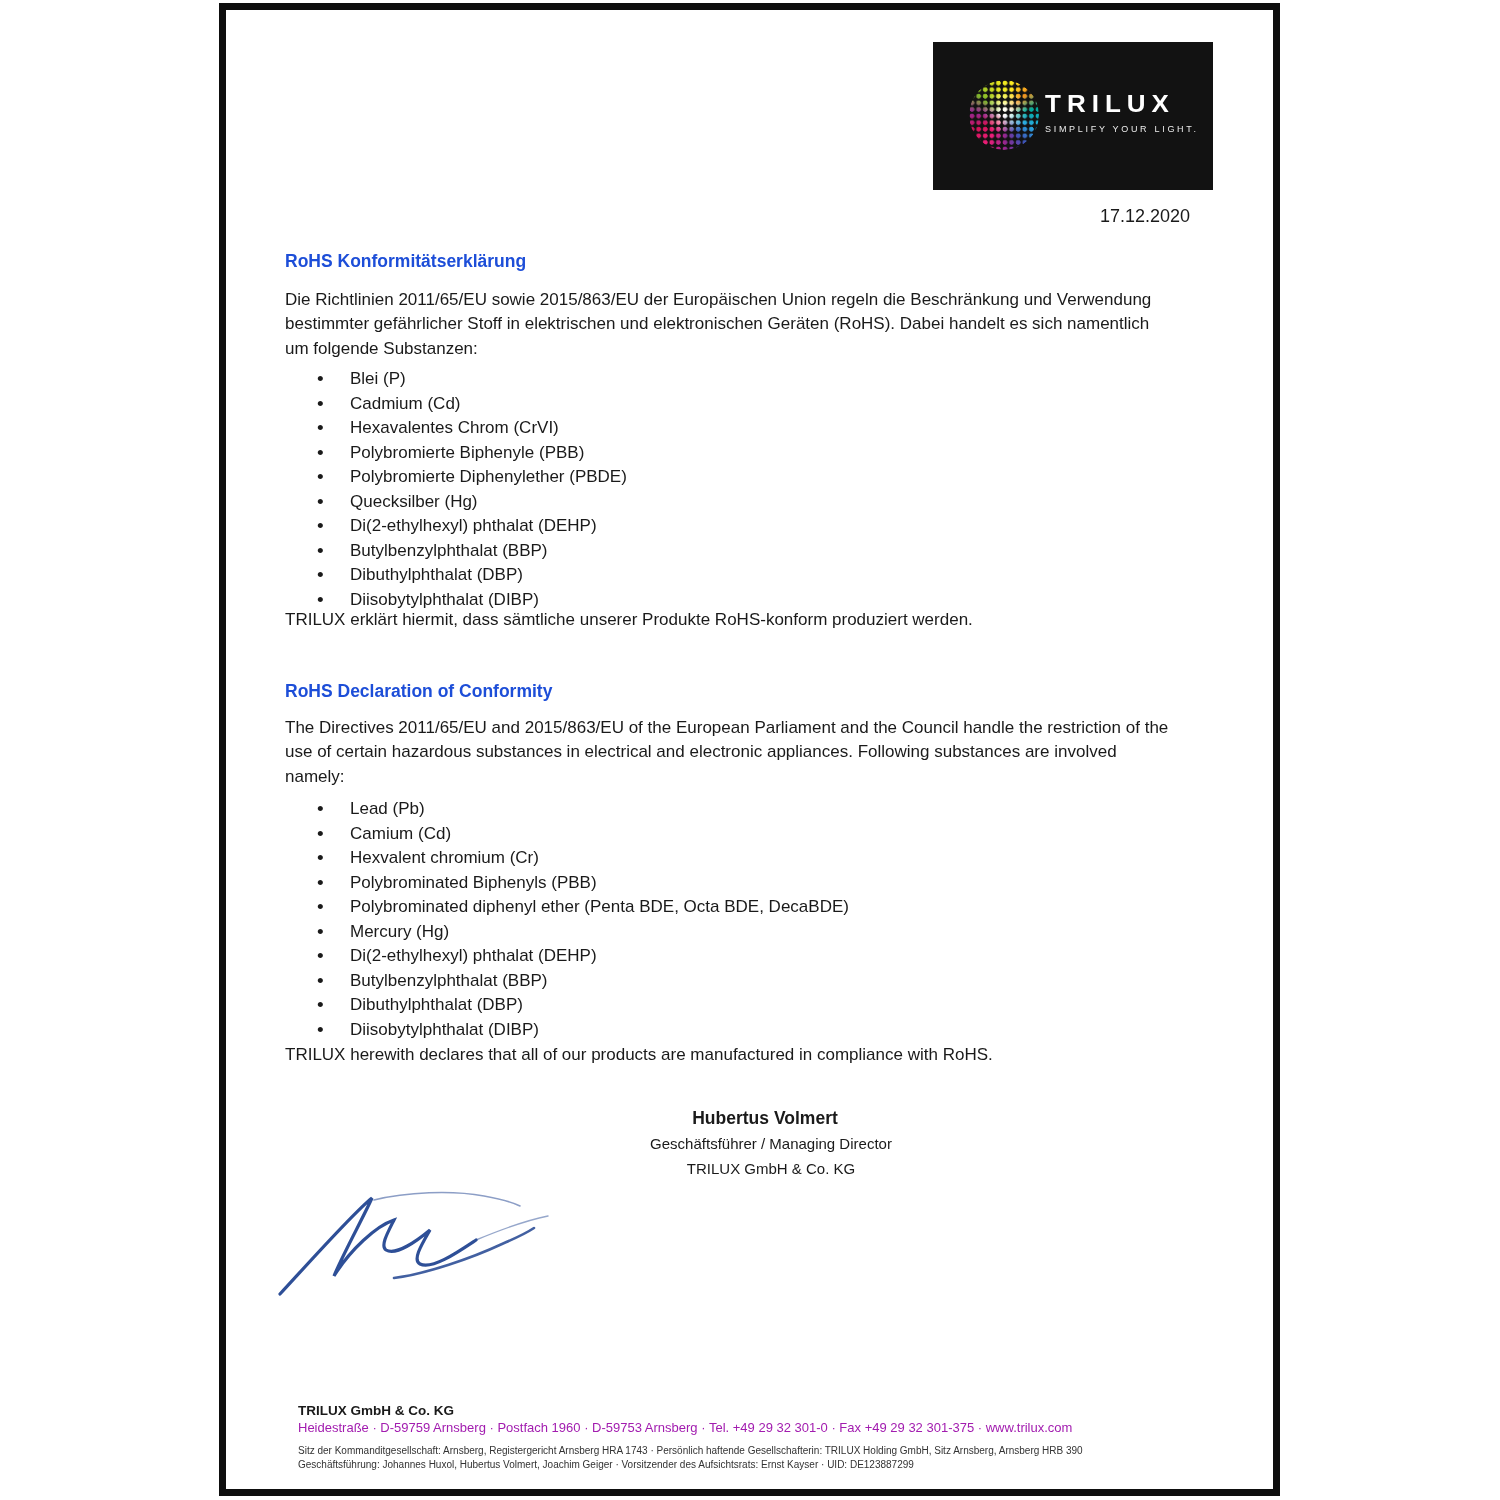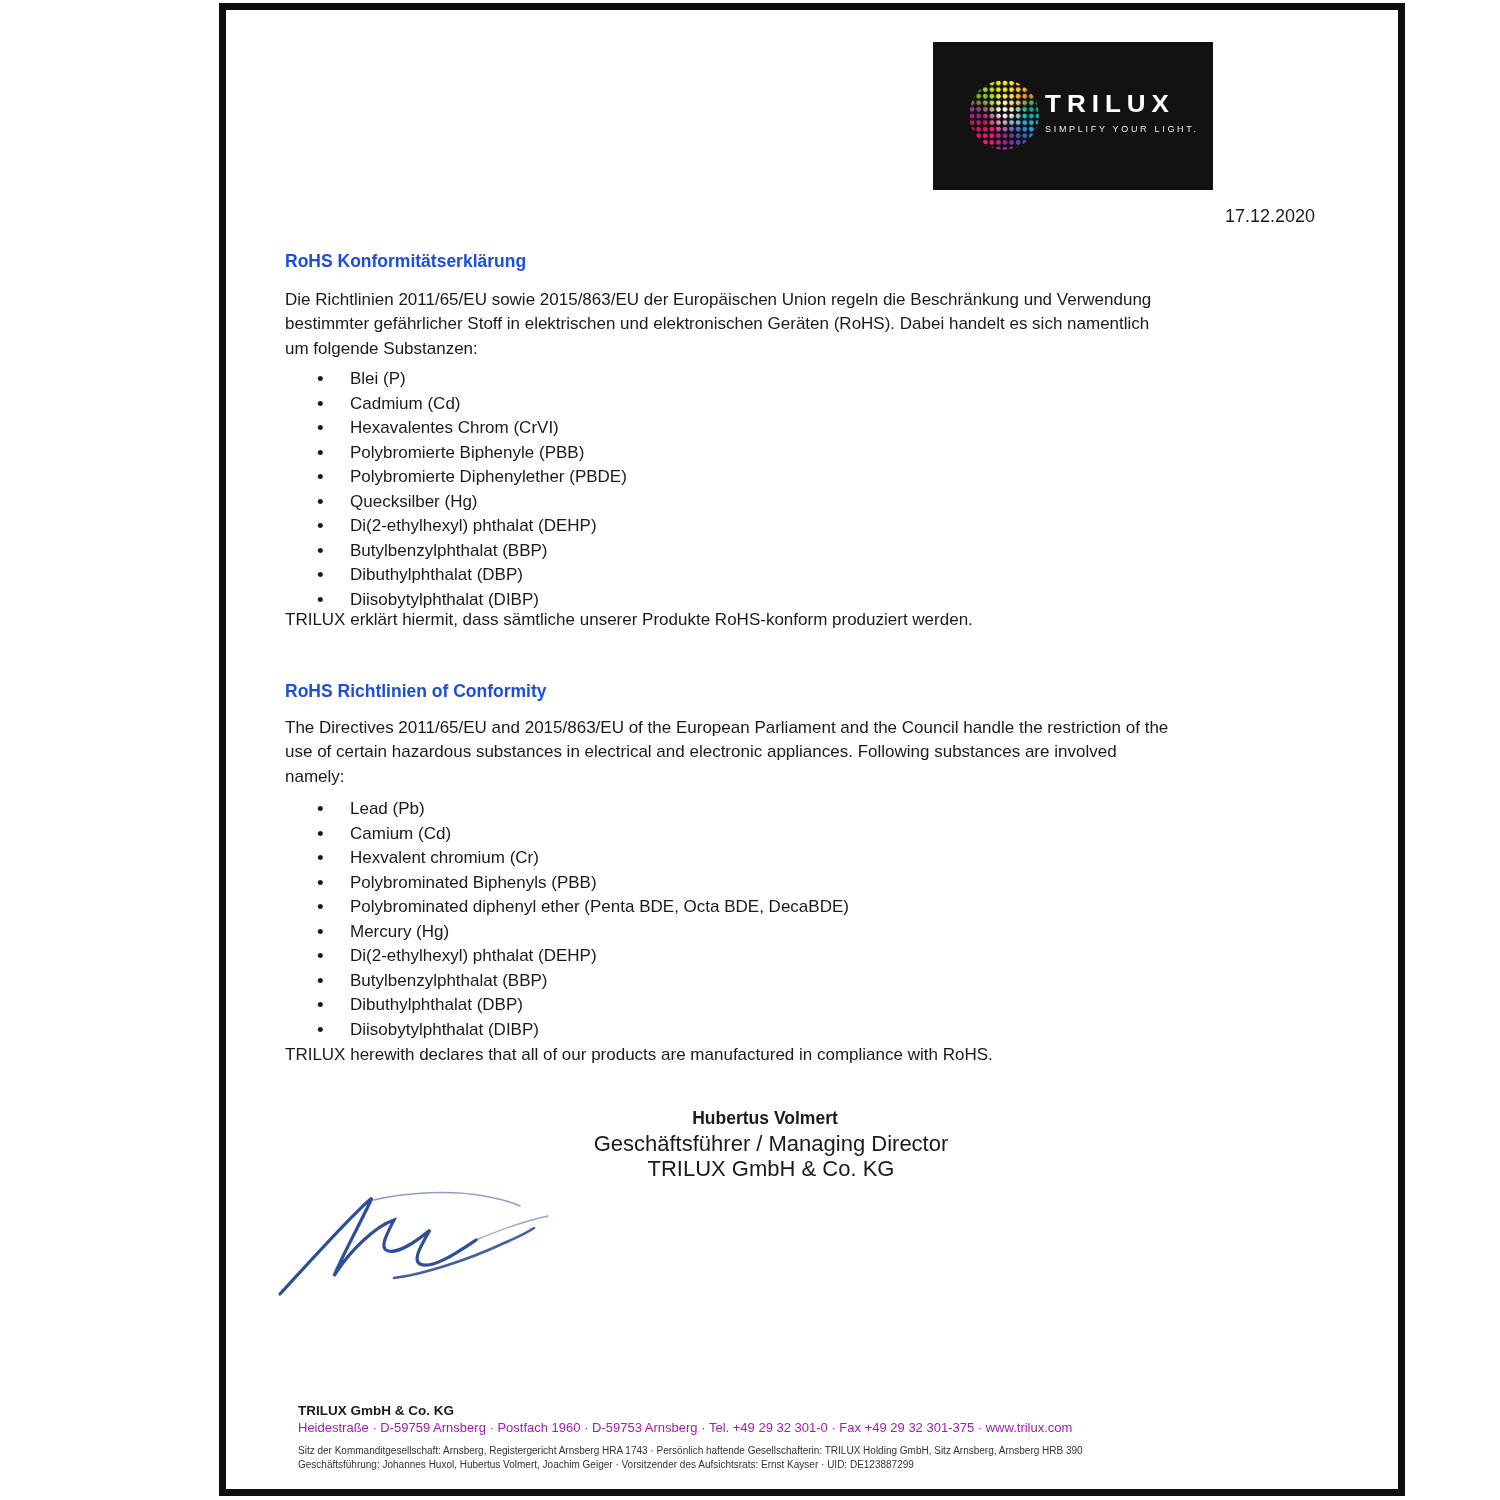--- a/index.html
+++ b/index.html
@@ -2,21 +2,21 @@
 <html><head>
 <meta charset="utf-8">
 <style>
   html,body{margin:0;padding:0;}
   body{
     width:1500px;height:1500px;position:relative;background:#ffffff;
     font-family:"Liberation Sans", sans-serif;color:#1a1a1a;
     -webkit-font-smoothing:antialiased;
   }
   .page{
-    position:absolute;left:219px;top:3px;width:1186px;height:1493px;
+    position:absolute;left:219px;top:3px;width:1061px;height:1493px;
     border:7px solid #0e0e0e;box-sizing:border-box;background:#ffffff;
   }
   
   .logo-box{
     position:absolute;left:707px;top:32px;width:280px;height:148px;
     background:#121212;
   }
   .sphere{
     position:absolute;left:36px;top:38px;width:70px;height:70px;border-radius:50%;
     background:
@@ -65,21 +65,21 @@
   .pos-h-de{top:240px;}
   .pos-p-de{top:278px;}
   .pos-ul-de{top:357px;}
   .pos-close-de{top:598px;}
   .pos-h-en{top:670px;}
   .pos-p-en{top:706px;}
   .pos-ul-en{top:787px;}
   .pos-close-en{top:1033px;}
   .pos-signatory{top:1096px;text-align:center;}
   .signatory .name{font-size:17.5px;font-weight:bold;line-height:25px;}
-  .signatory .line{font-size:22px;line-height:25px;margin-left:12px;}
+  .signatory .line{font-size:15px;line-height:25px;margin-left:12px;}
   .signature-wrap{
     position:absolute;left:50px;top:1172px;width:300px;height:122px;
   }
   
   .footer{position:absolute;left:72px;top:1392px;width:930px;}
   .footer .co{font-size:13.5px;font-weight:bold;line-height:17px;}
   .footer .addr{font-size:13px;line-height:17px;color:#a21caf;}
   .legal{position:absolute;left:72px;top:1434px;width:930px;}
   .legal div{font-size:10px;line-height:13.5px;color:#333;}
 </style>
@@ -111,21 +111,21 @@
         <li><span>Polybromierte Biphenyle (PBB)</span></li>
         <li><span>Polybromierte Diphenylether (PBDE)</span></li>
         <li><span>Quecksilber (Hg)</span></li>
         <li><span>Di(2-ethylhexyl) phthalat (DEHP)</span></li>
         <li><span>Butylbenzylphthalat (BBP)</span></li>
         <li><span>Dibuthylphthalat (DBP)</span></li>
         <li><span>Diisobytylphthalat (DIBP)</span></li>
       </ul>
     <p class="para blk pos-close-de">TRILUX erklärt hiermit, dass sämtliche unserer Produkte RoHS-konform produziert werden.</p>
 
-    <h2 class="blk pos-h-en">RoHS Richtlinien of Conformity</h2>
+    <h2 class="blk pos-h-en">RoHS Declaration of Conformity</h2>
     <p class="para blk pos-p-en">The Directives 2011/65/EU and 2015/863/EU of the European Parliament and the Council handle the restriction of the
 use of certain hazardous substances in electrical and electronic appliances. Following substances are involved
 namely:</p>
     <ul class="substances blk pos-ul-en">
         <li><span>Lead (Pb)</span></li>
         <li><span>Camium (Cd)</span></li>
         <li><span>Hexvalent chromium (Cr)</span></li>
         <li><span>Polybrominated Biphenyls (PBB)</span></li>
         <li><span>Polybrominated diphenyl ether (Penta BDE, Octa BDE, DecaBDE)</span></li>
         <li><span>Mercury (Hg)</span></li>

